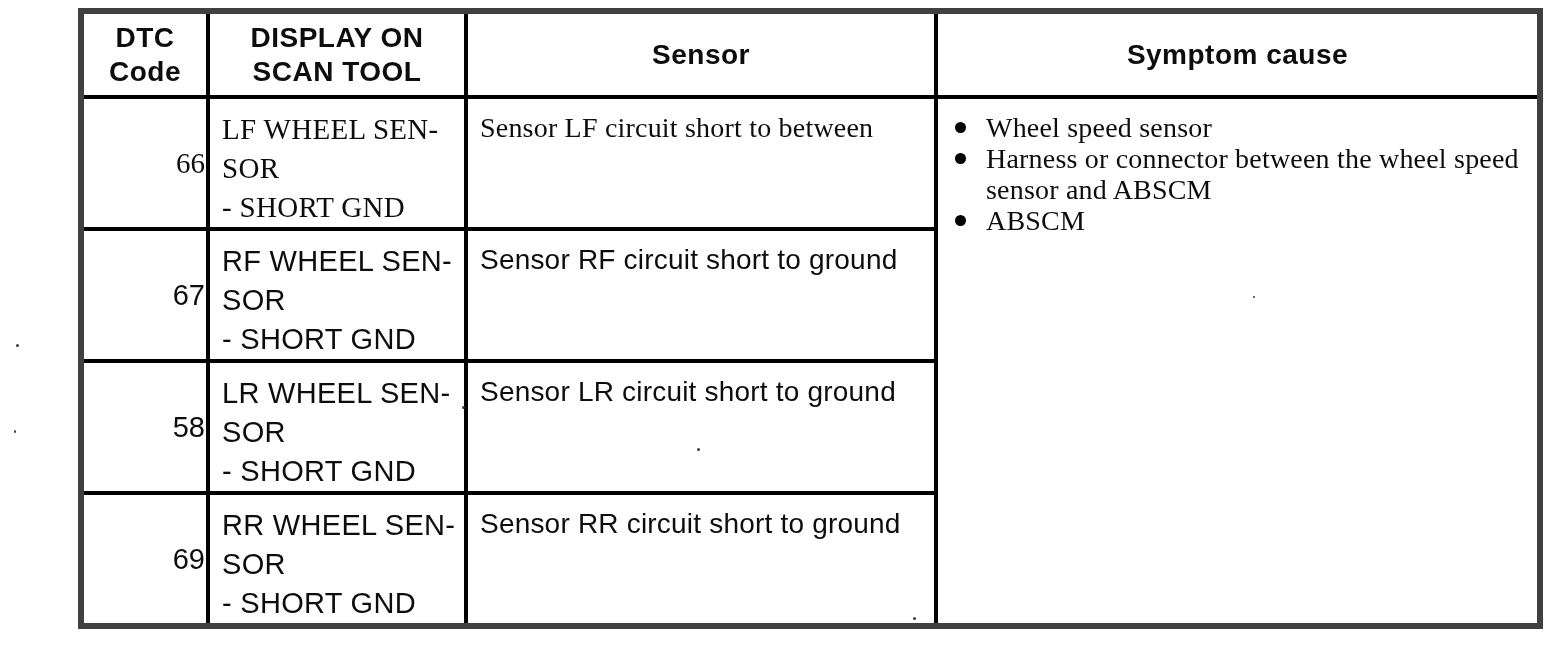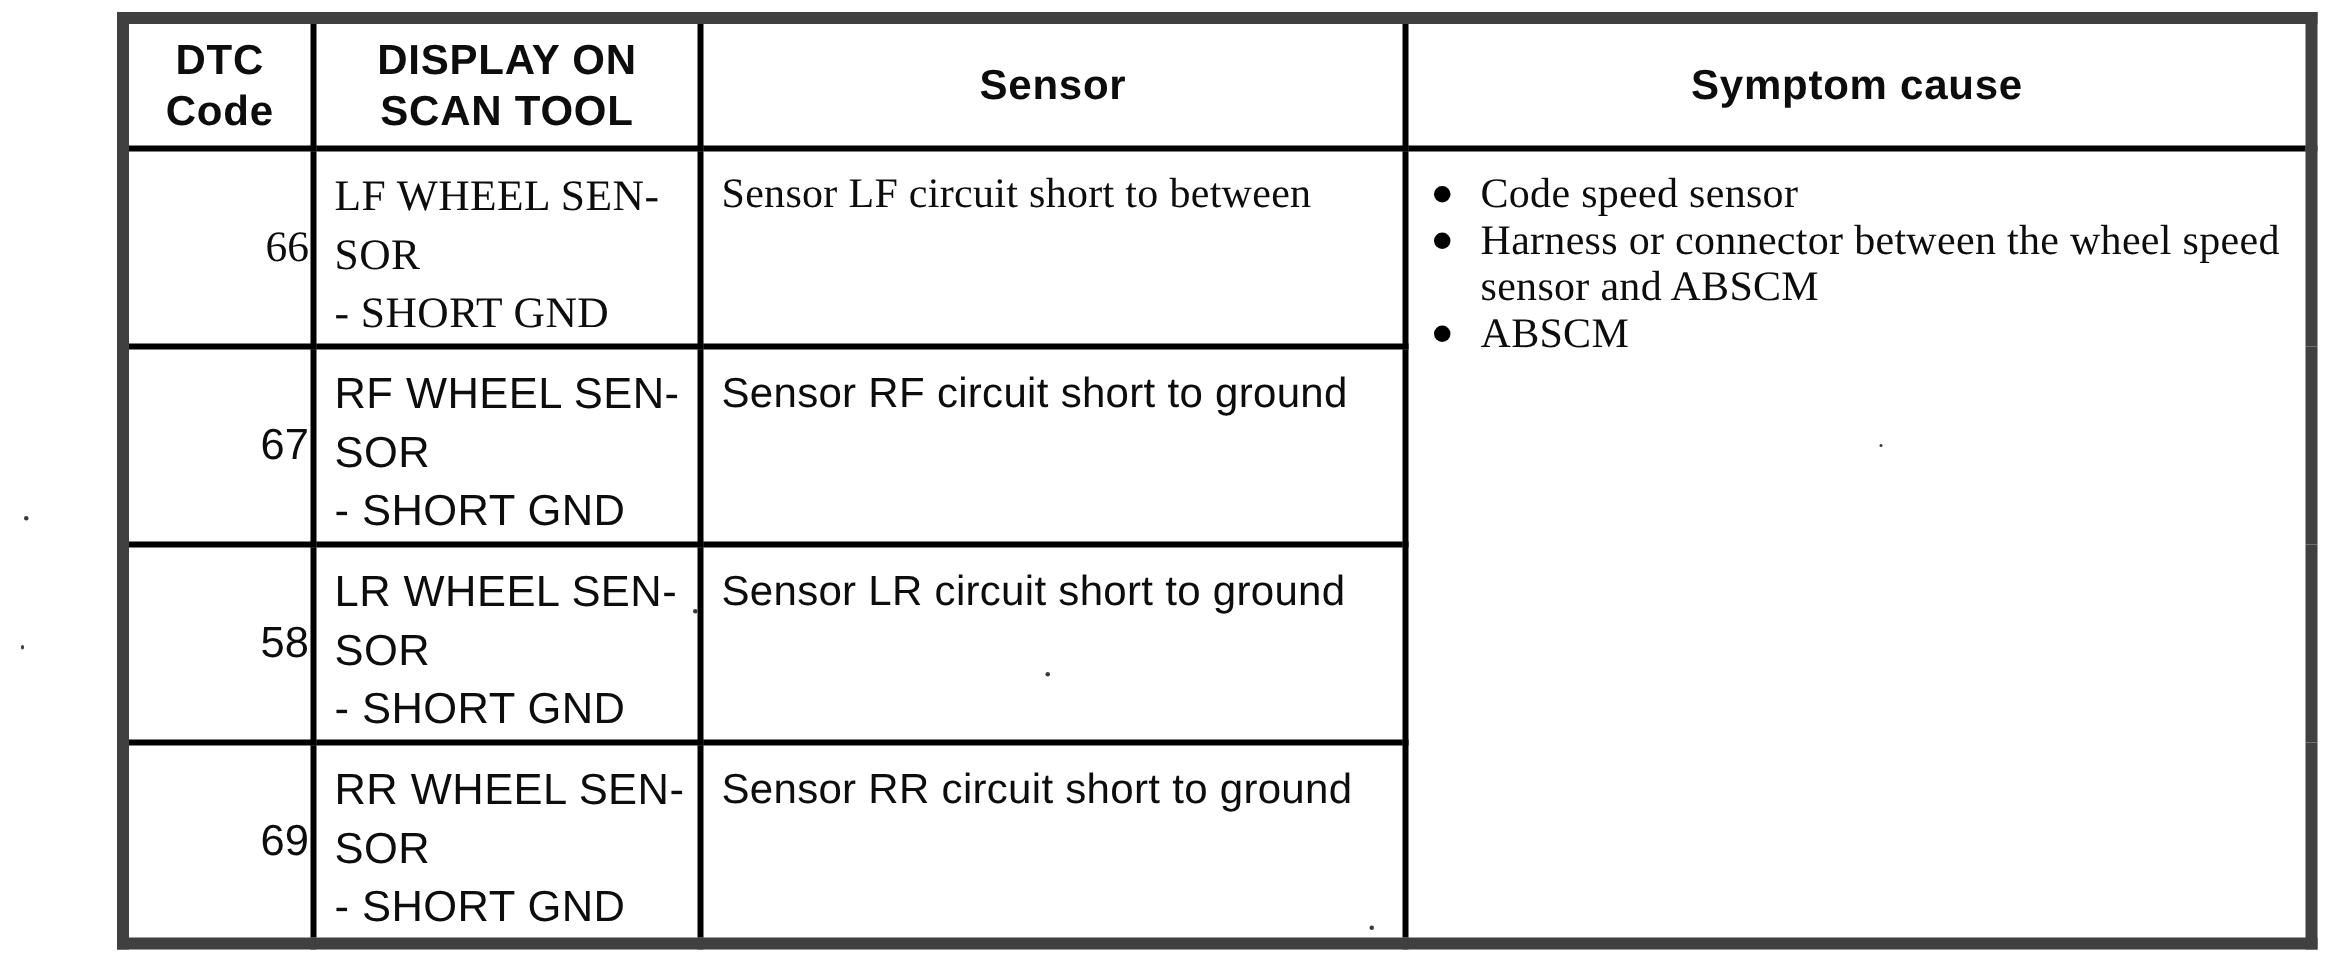--- a/index.html
+++ b/index.html
@@ -18,21 +18,21 @@
   }
 
   
   table.dtc-table {
     position: absolute;
     left: 78px;
     top: 8px;
     width: 1459px;
     border-collapse: collapse;
     table-layout: fixed;
-    border: 8px solid #404040;
+    border: 6px solid #404040;
   }
   .dtc-table th,
   .dtc-table td {
     border: 4px solid #000000;
     overflow: hidden;
   }
   col.c-code    { width: 127px; }
   col.c-display { width: 258px; }
   col.c-symptom { width: 470px; }
   col.c-cause   { width: 604px; }
@@ -134,21 +134,21 @@
   <tbody>
     <tr class="r0">
       <td class="cell-code">66</td>
       <td class="cell-display">LF WHEEL SEN-
 SOR
 - SHORT GND</td>
       <td class="cell-symptom">Sensor LF circuit short to between</td>
       <td class="cell-cause" rowspan="4">
         <div class="cause-item">
           <span class="cause-bullet"></span>
-          <span class="cause-text">Code speed sensor</span>
+          <span class="cause-text">Wheel speed sensor</span>
         </div>
         <div class="cause-item">
           <span class="cause-bullet"></span>
           <span class="cause-text">Harness or connector between the wheel speed sensor and ABSCM</span>
         </div>
         <div class="cause-item">
           <span class="cause-bullet"></span>
           <span class="cause-text">ABSCM</span>
         </div>
       </td>

